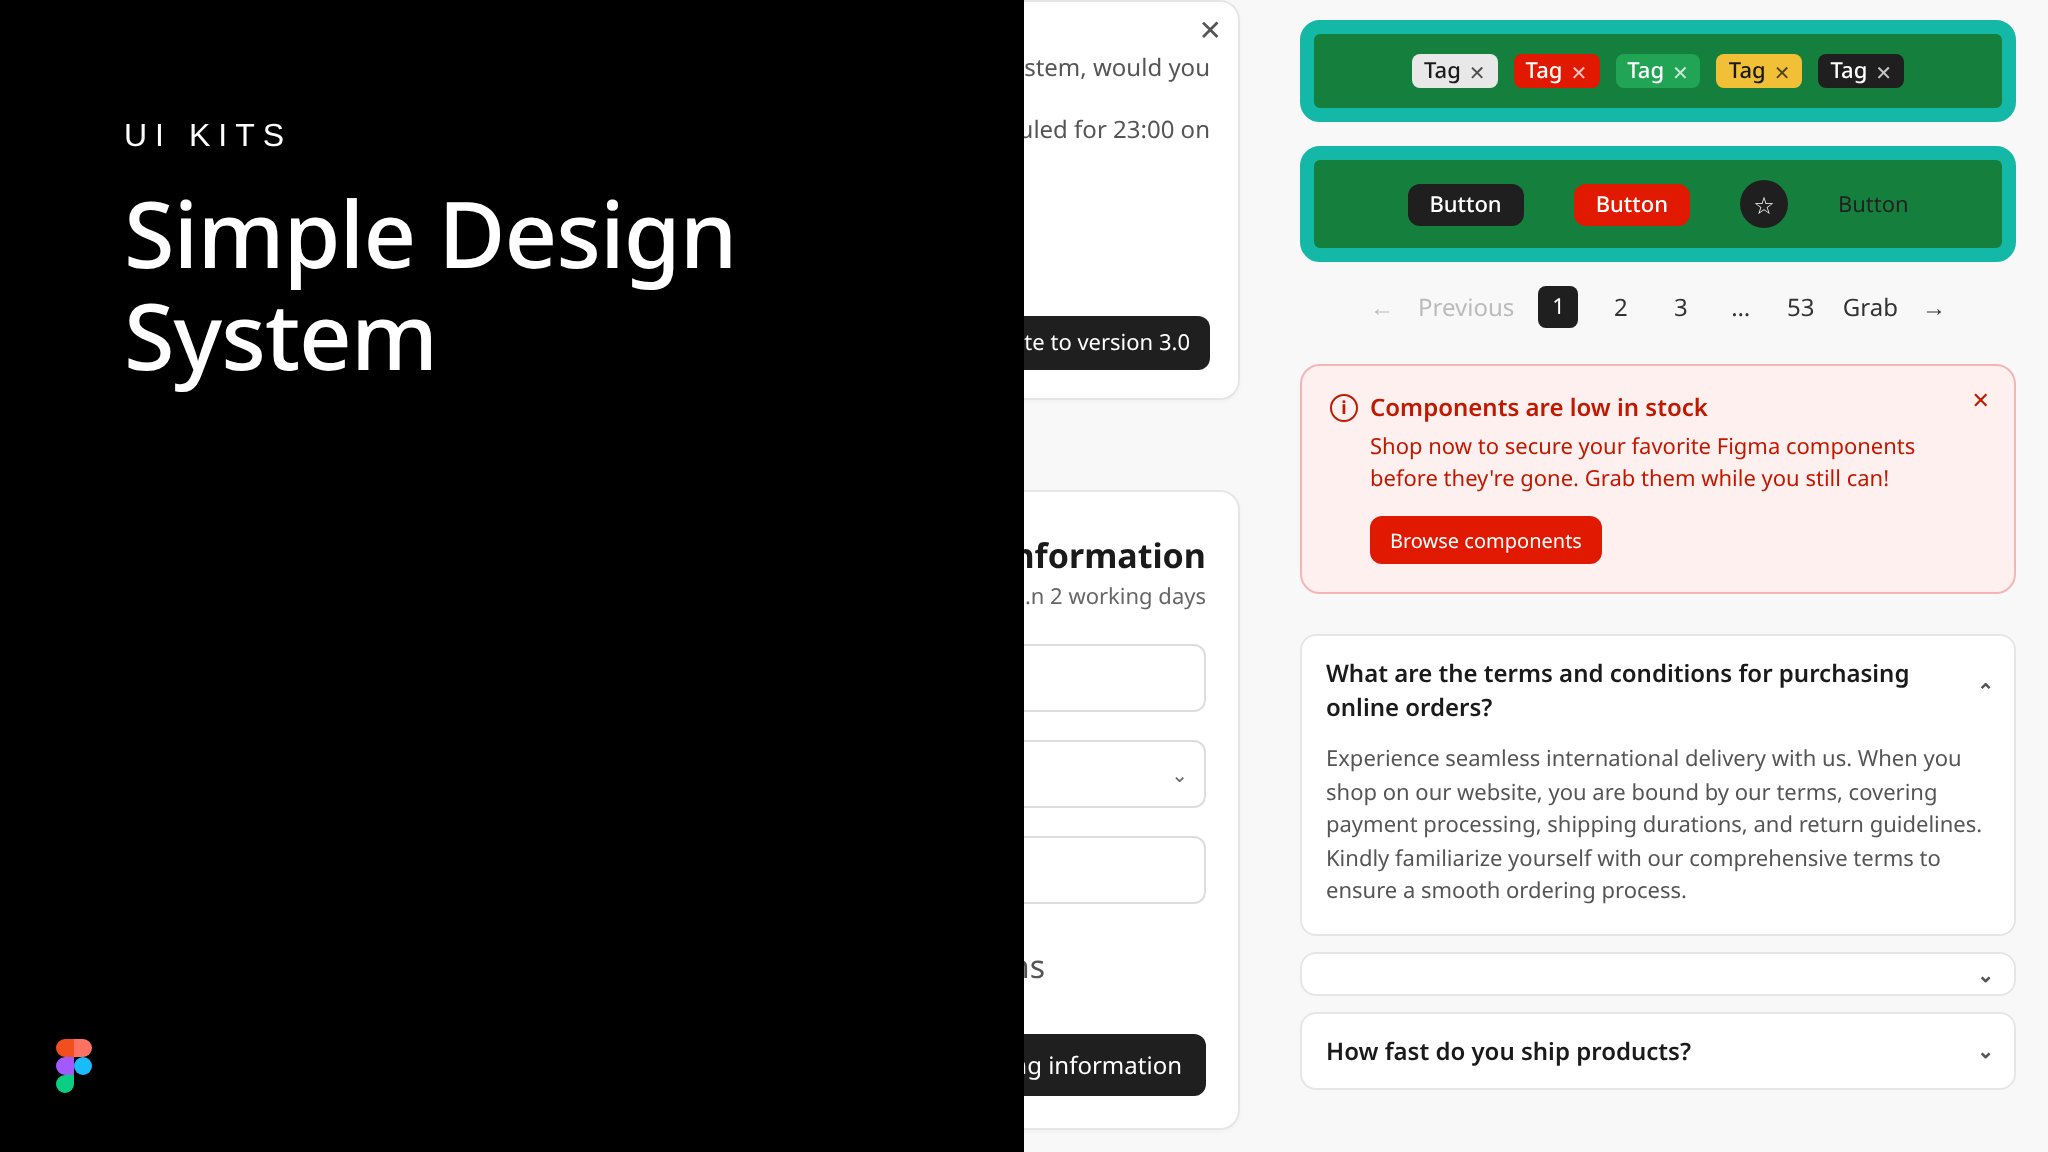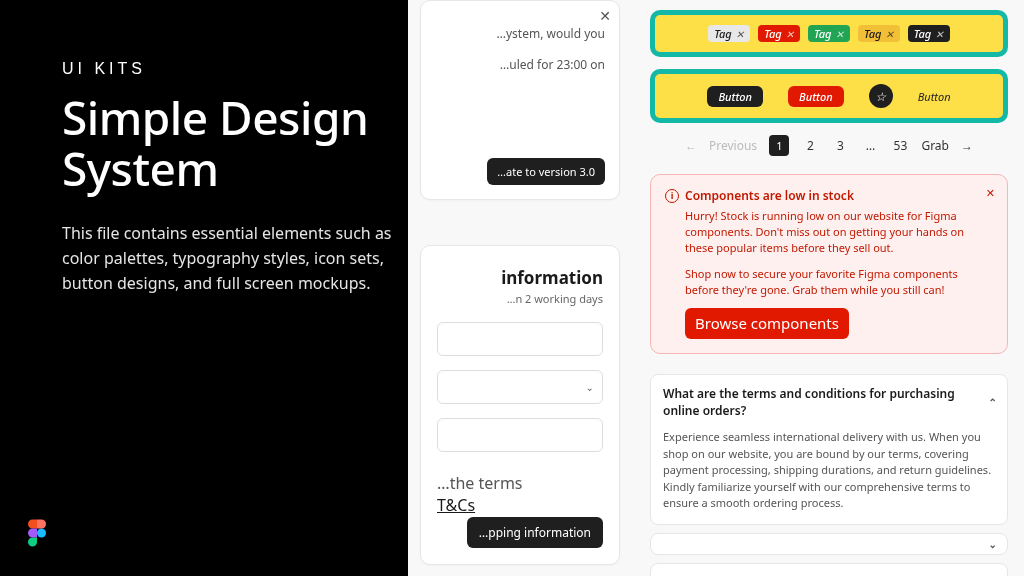--- a/index.html
+++ b/index.html
@@ -1,18 +1,18 @@
 <!DOCTYPE html>
 <html><head>
 <meta charset="utf-8">
 <style>
 *{box-sizing:border-box;margin:0;padding:0;}
 body{width:1024px;height:576px;overflow:hidden;font-family:system-ui,-apple-system,"Segoe UI",Roboto,Helvetica,Arial,sans-serif;background:#F8F8F8;position:relative;color:#1a1a1a;}
 .stage{position:relative;width:1024px;height:576px;}
-.left{position:absolute;left:0;top:0;width:408px;height:576px;background:#000;color:#fff;padding:60px 0 0 62px;}
+.left{position:absolute;left:0;top:0;width:512px;height:576px;background:#000;color:#fff;padding:60px 0 0 62px;}
 .kicker{font-size:16px;letter-spacing:4px;font-weight:500;margin-bottom:14px;font-family:"Trebuchet MS","Segoe UI",sans-serif;}
 .headline{font-size:46px;line-height:1.1;font-weight:500;margin-bottom:28px;letter-spacing:-0.5px;}
 .subcopy{font-size:16px;line-height:1.55;max-width:360px;color:#e5e5e5;}
 .figma-logo{position:absolute;left:28px;bottom:24px;}
 .figma-logo svg{width:18px;height:28px;}
 .mid{position:absolute;left:310px;top:0;width:330px;height:576px;pointer-events:none;}
 .card{background:#fff;border:1px solid #e6e6e6;border-radius:10px;box-shadow:0 1px 2px rgba(0,0,0,0.03);}
 .mid-card-1{position:absolute;top:0;left:110px;width:200px;height:200px;padding:24px 14px 14px 14px;font-size:12px;color:#4a4a4a;overflow:hidden;}
 .mc1-close{position:absolute;top:8px;right:8px;font-size:14px;color:#555;line-height:1;}
 .mc1-title{text-align:right;font-weight:600;color:#1a1a1a;font-size:12px;margin-bottom:16px;}
@@ -20,21 +20,21 @@
 .mc1-btn{position:absolute;right:14px;bottom:14px;background:#1f1f1f;color:#fff;font-size:11px;padding:6px 10px;border-radius:6px;}
 .mid-card-2{position:absolute;top:245px;left:110px;width:200px;height:320px;padding:20px 16px;font-size:12px;color:#4a4a4a;overflow:hidden;}
 .mc2-head{text-align:right;font-weight:700;color:#1a1a1a;font-size:17px;margin-bottom:2px;}
 .mc2-sub{text-align:right;font-size:11px;color:#666;margin-bottom:16px;}
 .mc2-field{height:34px;border:1px solid #ddd;border-radius:6px;margin-bottom:14px;position:relative;}
 .mc2-chevron{position:absolute;right:8px;top:50%;transform:translateY(-50%);font-size:10px;color:#666;}
 .mc2-terms{text-align:left;font-size:16px;color:#555;margin-top:20px;}
 .mc2-terms a{color:#1a1a1a;text-decoration:underline;}
 .mc2-btn{position:absolute;right:16px;bottom:16px;background:#1f1f1f;color:#fff;font-size:12px;padding:7px 12px;border-radius:6px;}
 .right{position:absolute;left:640px;top:0;width:384px;height:576px;padding:10px 16px 16px 10px;}
-.panel{background:#fde047;border:5px solid #14b8a6;border-radius:10px;width:100%;font-style:italic;}
+.panel{background:#15803d;border:7px solid #14b8a6;border-radius:10px;width:100%;}
 .row-tags{padding:10px 14px;display:flex;gap:8px;justify-content:center;align-items:center;margin-bottom:12px;}
 .tag{display:inline-flex;align-items:center;gap:4px;font-size:11px;border-radius:4px;padding:3px 6px;font-weight:500;line-height:1;}
 .tag .x{font-size:10px;opacity:.75;}
 .tag-neutral{background:#e8e8e8;color:#1a1a1a;}
 .tag-red{background:#e11900;color:#fff;}
 .tag-green{background:#21a453;color:#fff;}
 .tag-yellow{background:#f2c037;color:#1a1a1a;}
 .tag-black{background:#1f1f1f;color:#fff;}
 .row-buttons{padding:10px 14px;display:flex;gap:25px;justify-content:center;align-items:center;margin-bottom:12px;}
 .btn{font-size:11px;padding:5px 11px;border-radius:6px;font-weight:500;line-height:1;}
@@ -46,21 +46,21 @@
 .pg-disabled{color:#bbb;}
 .pg-item{min-width:18px;text-align:center;}
 .pg-current{background:#1f1f1f;color:#fff;border-radius:4px;padding:3px 7px;font-size:11px;}
 .pg-arrow{font-size:12px;}
 .alert{background:#FFF0F0;border:1px solid #F5B5B5;border-radius:10px;padding:12px 14px 14px 14px;margin-bottom:20px;position:relative;}
 .alert-icon{width:14px;height:14px;border:1.5px solid #C11900;border-radius:50%;display:inline-flex;align-items:center;justify-content:center;color:#C11900;font-size:9px;font-weight:700;margin-right:6px;vertical-align:middle;}
 .alert-title{font-weight:600;color:#C11900;font-size:12px;margin-bottom:4px;display:flex;align-items:center;}
 .alert-close{position:absolute;top:10px;right:12px;color:#C11900;font-size:11px;}
 .alert-body{font-size:11px;line-height:1.45;color:#C11900;padding-left:20px;}
 .alert-body p{margin-bottom:10px;}
-.alert-cta{display:inline-block;background:#e11900;color:#fff;font-size:15px;padding:5px 10px;border-radius:6px;}
+.alert-cta{display:inline-block;background:#e11900;color:#fff;font-size:10px;padding:5px 10px;border-radius:6px;}
 .faq{margin-top:6px;}
 .faq-item{background:#fff;border:1px solid #e6e6e6;border-radius:8px;margin-bottom:8px;overflow:hidden;}
 .faq-q{padding:10px 30px 10px 12px;font-size:12px;font-weight:600;position:relative;color:#1a1a1a;}
 .faq-chev{position:absolute;right:10px;top:50%;transform:translateY(-50%);font-size:10px;color:#555;}
 .faq-body{padding:0 12px 12px 12px;font-size:11px;line-height:1.5;color:#555;}
 </style>
 </head>
 <body>
 
 <div class="stage">
@@ -84,21 +84,20 @@
         <span>…the terms</span><br>
         <a>T&amp;Cs</a>
       </div>
       <div class="mc2-btn">…pping information</div>
     </div>
   </div>
 
   <div class="left">
     <div class="kicker">UI KITS</div>
     <div class="headline">Simple Design System</div>
-    <div class="subcopy">This file contains essential elements such as color palettes, typography styles, icon sets, button designs, and full screen mockups.</div>
     <div class="figma-logo">
       <svg viewBox="0 0 38 57">
           <path fill="#1ABCFE" d="M19 28.5a9.5 9.5 0 1 1 19 0 9.5 9.5 0 0 1-19 0Z"></path>
           <path fill="#0ACF83" d="M0 47.5A9.5 9.5 0 0 1 9.5 38H19v9.5a9.5 9.5 0 0 1-19 0Z"></path>
           <path fill="#FF7262" d="M19 0v19h9.5a9.5 9.5 0 0 0 0-19H19Z"></path>
           <path fill="#F24E1E" d="M0 9.5A9.5 9.5 0 0 0 9.5 19H19V0H9.5A9.5 9.5 0 0 0 0 9.5Z"></path>
           <path fill="#A259FF" d="M0 28.5A9.5 9.5 0 0 0 9.5 38H19V19H9.5A9.5 9.5 0 0 0 0 28.5Z"></path>
         </svg>
     </div>
   </div>
@@ -147,21 +146,20 @@
       <span class="pg-arrow">→</span>
     </div>
 
     <div class="alert">
       <div class="alert-close">✕</div>
       <div class="alert-title">
         <span class="alert-icon">i</span>
         <span>Components are low in stock</span>
       </div>
       <div class="alert-body">
-        <p>Hurry! Stock is running low on our website for Figma components. Don't miss out on getting your hands on these popular items before they sell out.</p>
         <p>Shop now to secure your favorite Figma components before they're gone. Grab them while you still can!</p>
         <span class="alert-cta">Browse components</span>
       </div>
     </div>
 
     <div class="faq">
       <div class="faq-item">
         <div class="faq-q"><span>What are the terms and conditions for purchasing online orders?</span><span class="faq-chev">⌃</span></div>
         <div class="faq-body">Experience seamless international delivery with us. When you shop on our website, you are bound by our terms, covering payment processing, shipping durations, and return guidelines. Kindly familiarize yourself with our comprehensive terms to ensure a smooth ordering process.</div>
       </div>

